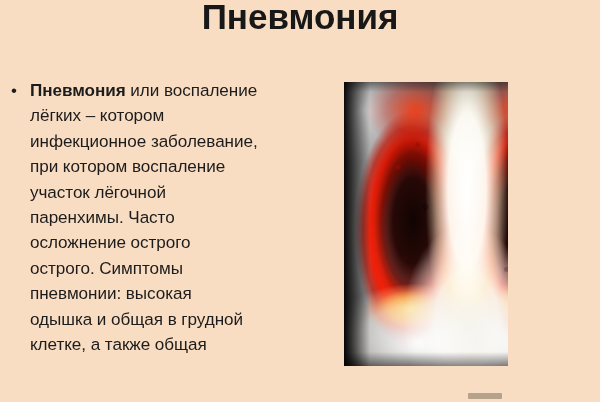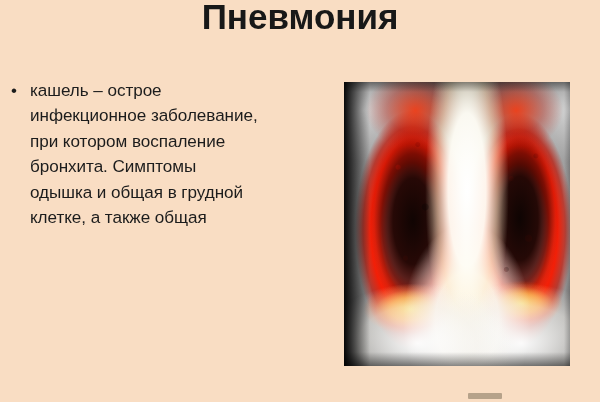--- a/index.html
+++ b/index.html
@@ -10,21 +10,21 @@
     width: 600px;
     height: 402px;
     overflow: hidden;
     background: #f9ddc3;
     font-family: "Liberation Sans", "DejaVu Sans", sans-serif;
     -webkit-font-smoothing: antialiased;
   }
 
   #slide {
     position: relative;
-    width: 570px;
+    width: 508px;
     height: 402px;
     background: #f9ddc3;
     overflow: hidden;
   }
 
   
   #slide-title {
     position: absolute;
     left: 0;
     top: -3px;
@@ -254,24 +254,29 @@
 <body>
 
 <div id="slide">
 
   <div id="slide-title">Пневмония</div>
 
   <div id="body-block">
     <div class="bullet-row">
       <span class="bullet-mark">•</span>
       <span class="bullet-text">
-        <span class="tline">кашель – острое</span>
+        <span class="tline"><span class="lead">Пневмония</span><span> или воспаление</span></span>
+        <span class="tline">лёгких – котором</span>
         <span class="tline">инфекционное заболевание,</span>
         <span class="tline">при котором воспаление</span>
-        <span class="tline">бронхита. Симптомы</span>
+        <span class="tline">участок лёгочной</span>
+        <span class="tline">паренхимы. Часто</span>
+        <span class="tline">осложнение острого</span>
+        <span class="tline">острого. Симптомы</span>
+        <span class="tline">пневмонии: высокая</span>
         <span class="tline">одышка и общая в грудной</span>
         <span class="tline">клетке, а также общая</span>
 
       </span>
     </div>
   </div>
 
   <div id="xray-figure">
     <div class="layer l-film"></div>
     <div class="layer l-body"></div>

